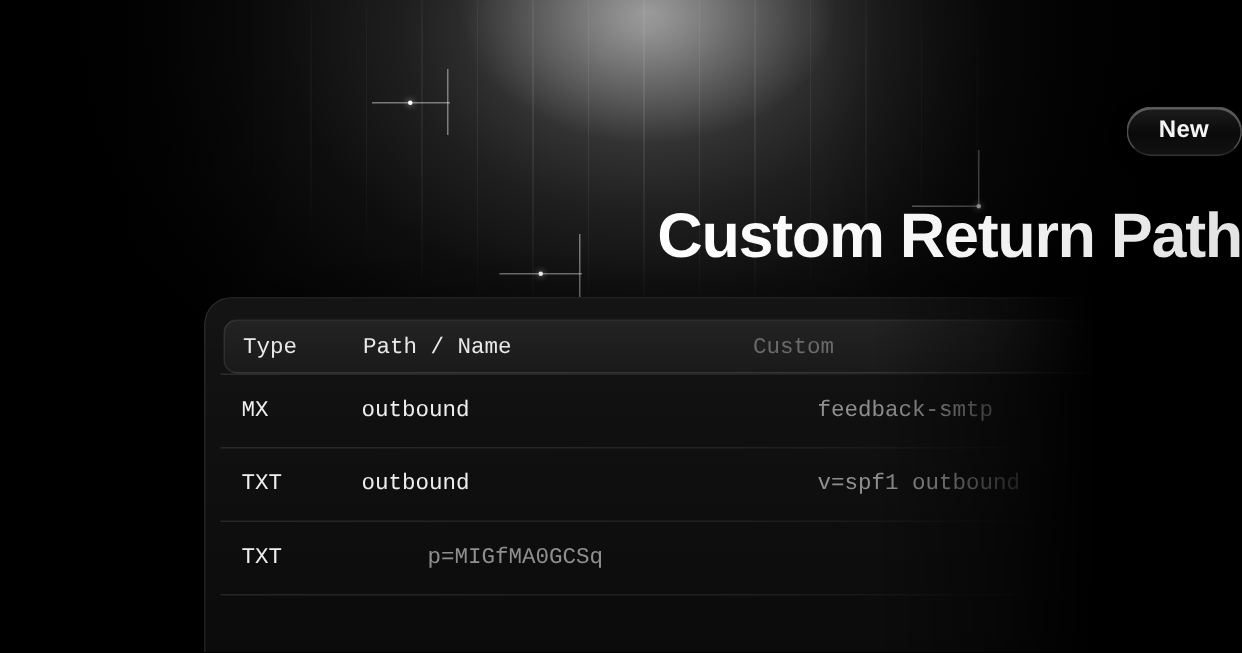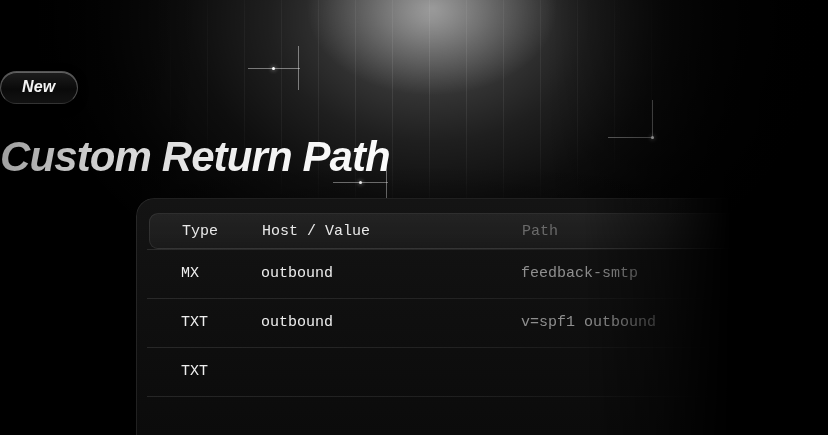--- a/index.html
+++ b/index.html
@@ -87,21 +87,21 @@
   #mk-b .dot { left:26px; top:25px; }
 
   #mk-c { left:608px; top:100px; width:60px; height:50px; }
   #mk-c .h { left:0; top:37px; width:45px; }
   #mk-c .v { left:44px; top:0; height:38px; }
   #mk-c .dot { left:43px; top:36px; }
 
   
   .hero {
     position:absolute; left:0; top:0; width:828px;
-    text-align:left; z-index:5;font-style:italic;
+    text-align:right; z-index:5;
   }
   .badge {
     display:inline-block;
     margin-top:71px;
     padding:7px 21px 8px;
     border-radius:999px;
     background:linear-gradient(180deg,#1d1d1d 0%, #0a0a0a 55%, #121212 100%);
     border:1px solid rgba(255,255,255,0.28);
     border-bottom-color:rgba(255,255,255,0.10);
     box-shadow:0 1px 0 rgba(255,255,255,0.30) inset, 0 3px 10px rgba(0,0,0,0.8);
@@ -156,32 +156,33 @@
   .row.head {
     height:36px;
     margin:0 12px;
     padding-left:12px;
     border-radius:9px;
     background:linear-gradient(180deg, rgba(255,255,255,0.072) 0%, rgba(255,255,255,0.035) 100%);
     border:1px solid rgba(255,255,255,0.085);
   }
   .row.head::before { display:none; }
 
-  .c-type  { width:80px; flex:0 0 80px;margin-left:20px; }
+  .c-type  { width:80px; flex:0 0 80px; }
   .c-host  { width:260px; flex:0 0 260px; }
   .c-value { flex:1 1 auto; white-space:nowrap; overflow:hidden; }
 
   .head .c-type, .head .c-host { color:#e9e9e9; }
   .head .c-value { color:#6a6a6a; }
 
   .body .c-type, .body .c-host { color:#eeeeee; }
   .body .c-value {
     color:#8f8f8f;
     -webkit-mask-image:linear-gradient(to right, #000 0%, #000 42%, rgba(0,0,0,0.45) 70%, rgba(0,0,0,0) 92%);
     mask-image:linear-gradient(to right, #000 0%, #000 42%, rgba(0,0,0,0.45) 70%, rgba(0,0,0,0) 92%);
+    margin-left:44px;
   }
   .head .c-value {
     -webkit-mask-image:linear-gradient(to right, #000 0%, #000 55%, rgba(0,0,0,0) 95%);
     mask-image:linear-gradient(to right, #000 0%, #000 55%, rgba(0,0,0,0) 95%);
   }
 </style>
 </head>
 <body>
 
 <div id="stage">
@@ -211,38 +212,39 @@
   <div class="hero">
     <div class="badge">New</div>
     <div class="title">Custom Return Path</div>
   </div>
 
   <div class="card">
     <div class="card-inner">
 
       <div class="row head">
         <div class="c-type">Type</div>
-        <div class="c-host">Host / Value</div>
-        <div class="c-value">Path</div>
+        <div class="c-host">Path / Name</div>
+        <div class="c-value">Custom</div>
       </div>
 
       <div class="row body">
         <div class="c-type">MX</div>
         <div class="c-host">outbound</div>
         <div class="c-value">feedback-smtp</div>
       </div>
 
       <div class="row body">
         <div class="c-type">TXT</div>
         <div class="c-host">outbound</div>
         <div class="c-value">v=spf1 outbound</div>
       </div>
 
       <div class="row body">
         <div class="c-type">TXT</div>
+        <div class="c-value">p=MIGfMA0GCSq</div>
       </div>
 
       <div class="row body">
         <div class="c-type"></div>
         <div class="c-host"></div>
         <div class="c-value"></div>
       </div>
 
     </div>
   </div>

